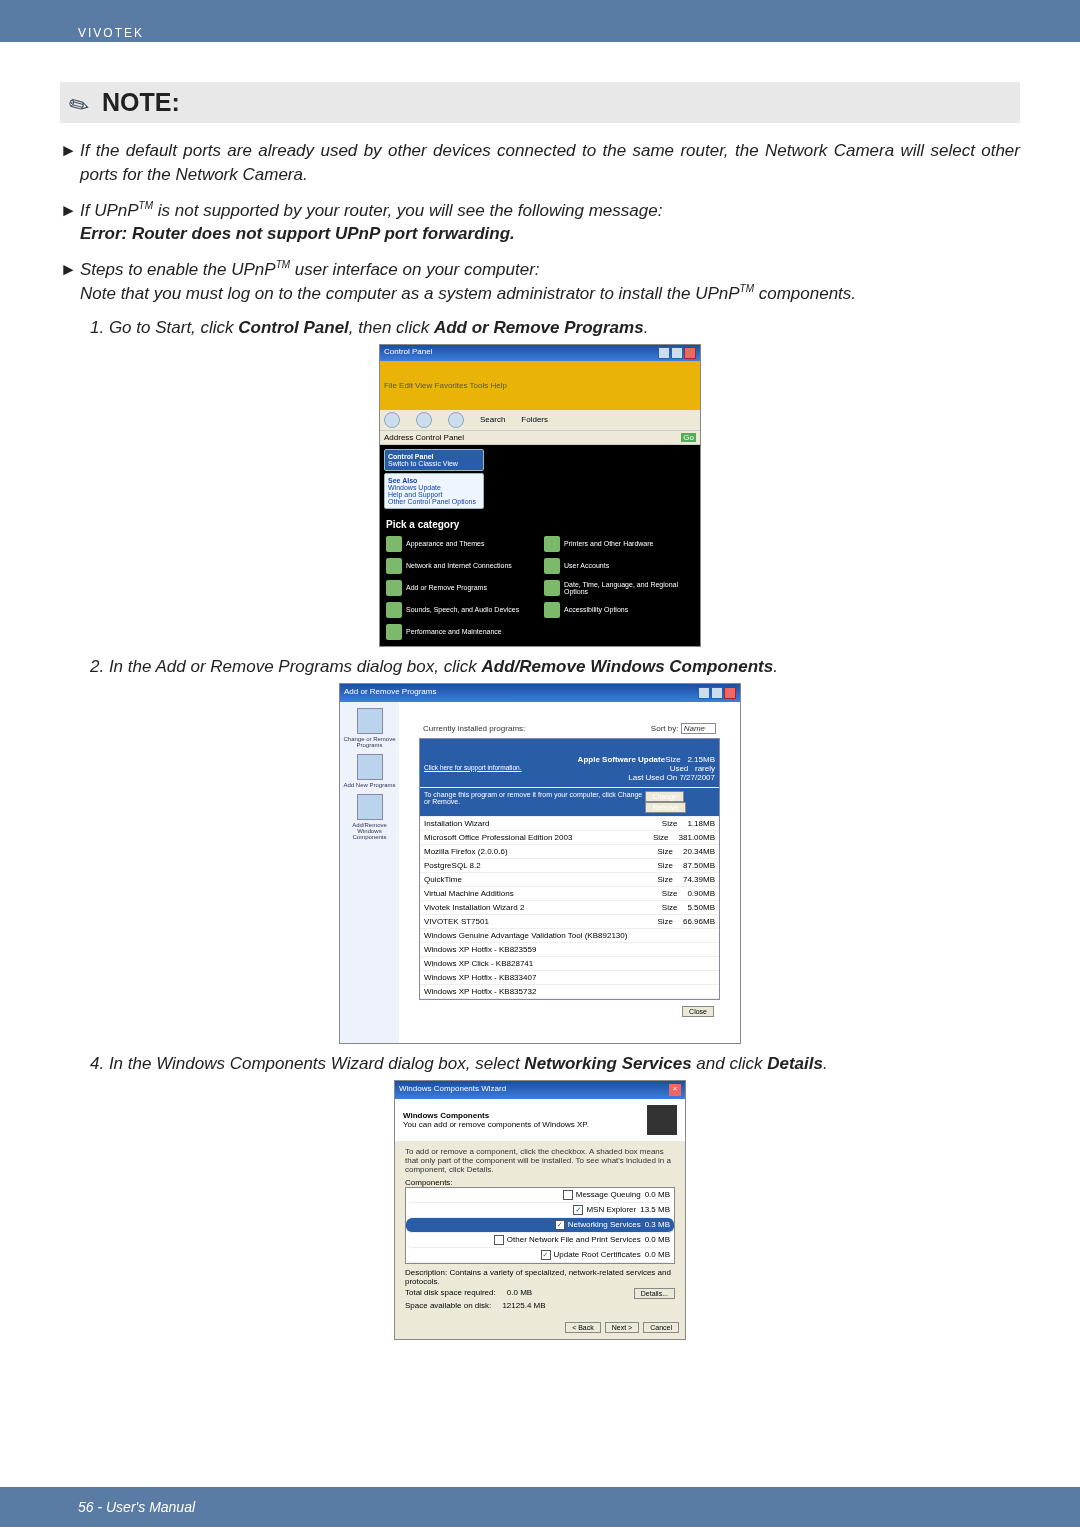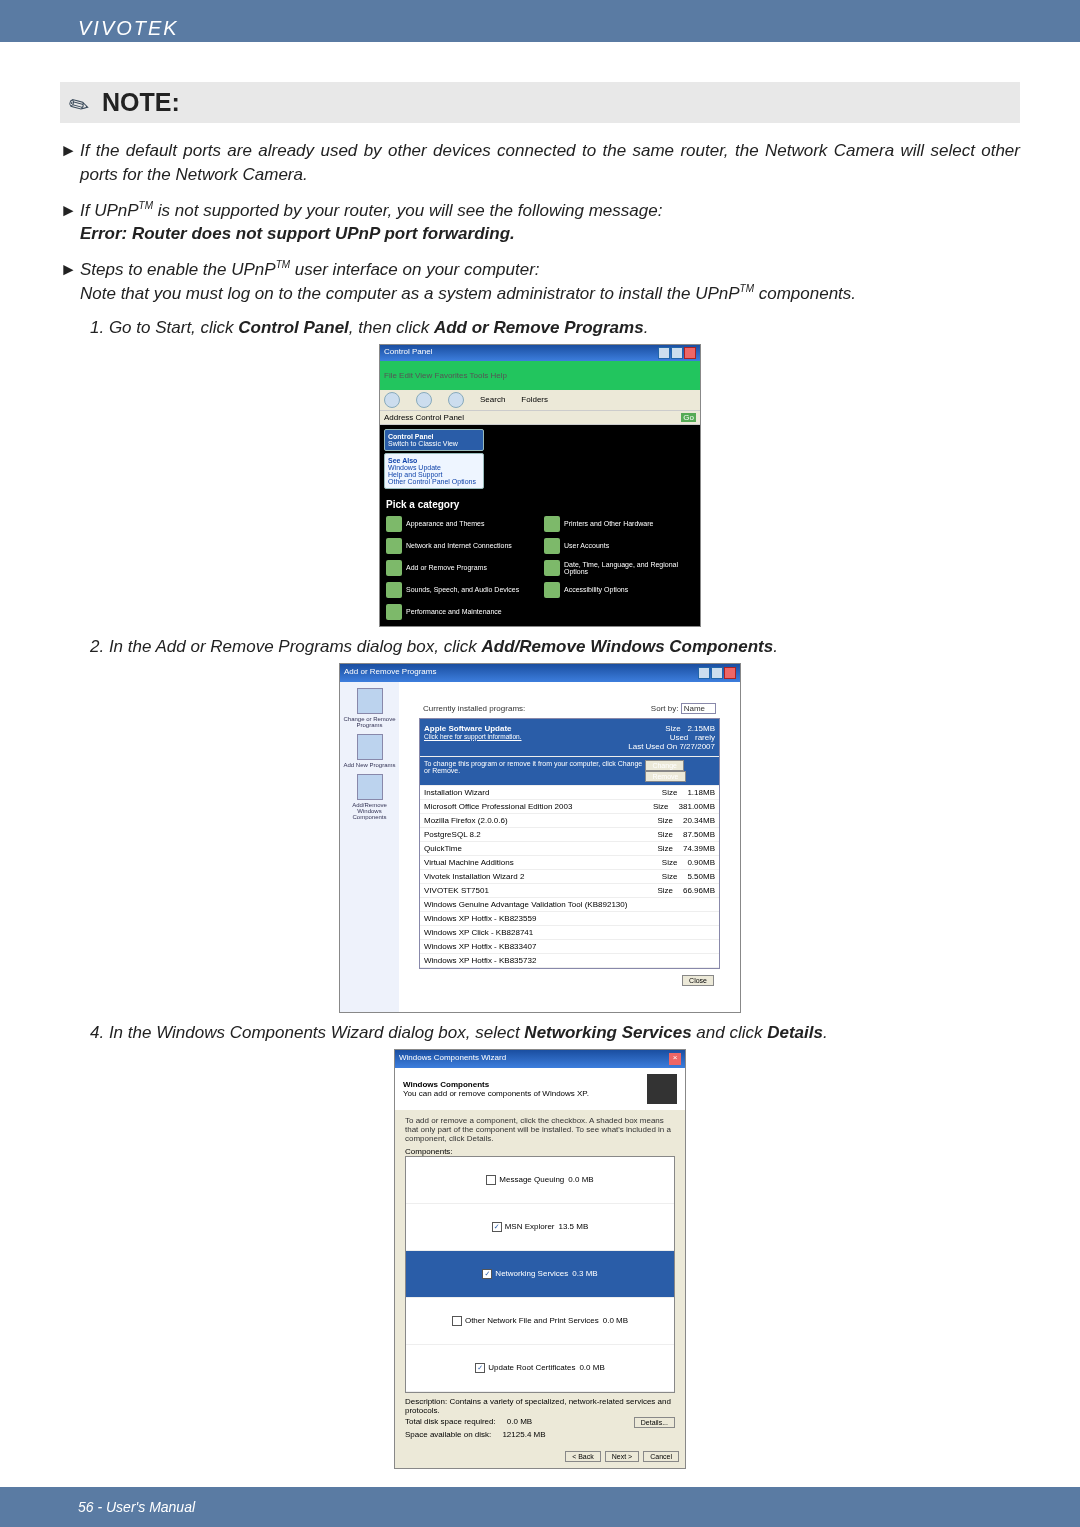--- a/index.html
+++ b/index.html
@@ -19,22 +19,21 @@
   }
   .header-bar {
     background: #5a7ba3;
     height: 40px;
     display: flex;
     align-items: flex-end;
     padding: 0 0 2px 78px;
   }
   .header-text {
     color: #fff;
-    font-size: 20px;
-    font-style: italic;
+    font-size: 12px;
     letter-spacing: 2px;
   }
   .content {
     padding: 40px 60px 0 60px;
   }
   .note-box {
     background: #e8e8e8;
     padding: 6px 8px;
     display: flex;
     align-items: center;
@@ -95,21 +94,21 @@
   .ss1-title {
     background: linear-gradient(#1a4ea0,#3d7edd);
     color: #fff;
     padding: 2px 4px;
     display: flex;
     justify-content: space-between;
   }
   .ss1-winbtns { display:flex; gap:1px; }
   .ss1-winbtn { width:10px; height:10px; background:#cde; border:1px solid #26a; }
   .ss1-winbtn.close { background:#e66; border-color:#a22;}
-  .ss1-menus { padding:10px 4px; color:#555; background:#22c55e;}
+  .ss1-menus { padding:20px 4px; color:#555; background:#eab308;}
   .ss1-toolbar { padding:2px 4px; background:#ece9d8; display:flex; gap:16px; align-items:center; border-bottom:1px solid #ccc;}
   .ss1-tb-btn{ width:14px; height:14px; border-radius:50%; background:#cde; border:1px solid #8ab;}
   .ss1-address { background:#ece9d8; padding:2px 4px; display:flex; justify-content:space-between; border-bottom:1px solid #ccc;}
   .ss1-go{ background:#5a5; color:#fff; padding:0 2px;}
   .ss1-body { display:flex; background:#000000; min-height:190px;flex-direction:column;}
   .ss1-side { width:100px; padding:4px; display:flex; flex-direction:column; gap:2px;}
   .ss1-side-card{ background:#eef5ff; border:1px solid #9bb; border-radius:2px; padding:3px; font-size:7px; color:#14a;}
   .ss1-side-card.dark{ background:#2a5da8; color:#fff;}
   .ss1-main { flex:1; padding:6px; color:#fff;}
   .ss1-main-title{ font-weight:bold; font-size:10px; margin-bottom:6px;}
@@ -125,21 +124,21 @@
     font-size: 8px;
     background:#fff;
   }
   .ss2-title { background: linear-gradient(#1a4ea0,#3d7edd); color:#fff; padding:3px 4px; display:flex; justify-content:space-between;}
   .ss2-body { display:flex;}
   .ss2-side { width:55px; background:#eef2fb; display:flex; flex-direction:column; align-items:center; padding:6px 2px; gap:6px;}
   .ss2-side-btn{ text-align:center; font-size:6px; color:#335;}
   .ss2-side-ico{ width:24px; height:24px; background:#bcd3ee; border:1px solid #88a; margin:0 auto 2px;}
   .ss2-main{ flex:1; padding:20px;}
   .ss2-top{ display:flex; justify-content:space-between; padding:2px 4px; color:#333;}
-  .ss2-sel{ border:1px solid #88a; padding:0 10px 0 2px; background:#fff;}
+  .ss2-sel{ border:1px solid #88a; padding:0 10px 0 2px; background:#fff;font-style:italic;}
   .ss2-list{ border:1px solid #88a; margin-top:3px; }
   .ss2-row{ display:flex; justify-content:space-between; padding:2px 4px; border-bottom:1px solid #eee;}
   .ss2-row.head{ background:#2a5da8; color:#fff; padding:5px 4px; display:block;}
   .ss2-row.head .subline{ font-size:6.5px; text-decoration:underline; }
   .ss2-row.head2{ background:#2a5da8; color:#fff; font-size:7px; padding:3px 4px; display:flex; justify-content:space-between;}
   .ss2-row-stats{ display:flex; gap:10px;}
   .ss2-btn{ display:inline-block; border:1px solid #888; background:#ece9d8; padding:1px 6px; font-size:7px;}
   .ss2-close-row{ padding:6px; text-align:right;}
 
   
@@ -150,21 +149,21 @@
     background:#ece9d8;
     font-size: 8px;
   }
   .ss3-title{ background: linear-gradient(#1a4ea0,#3d7edd); color:#fff; padding:3px 4px; display:flex; justify-content:space-between;}
   .ss3-close{ background:#e66; width:12px; height:12px; color:#fff; text-align:center;}
   .ss3-top{ background:#fff; padding:6px 8px; display:flex; justify-content:space-between; align-items:center;}
   .ss3-top-ico{ width:30px; height:30px; background:#333; }
   .ss3-inner{ padding:6px 10px;}
   .ss3-desc{ color:#333; margin-bottom:4px;}
   .ss3-complist{ border:1px solid #888; background:#fff;}
-  .ss3-crow{ display:flex; justify-content:center; padding:18px 4px; border-bottom:1px solid #eee; align-items:center; gap:4px;}
+  .ss3-crow{ display:flex; justify-content:flex-end; padding:2px 4px; border-bottom:1px solid #eee; align-items:center; gap:4px;border-radius:6px;}
   .ss3-crow.sel{ background:#2a5da8; color:#fff;}
   .ss3-crow .left { display:flex; gap:3px; align-items:center;}
   .chk{ width:8px; height:8px; border:1px solid #555; background:#fff; font-size:7px; line-height:7px; text-align:center; color:#2a5da8;}
   .ss3-stats{ margin-top:4px; display:flex; flex-direction:column; gap:2px;}
   .ss3-statrow{ display:flex; justify-content:space-between;}
   .ss3-btnrow{ padding:6px; text-align:right; display:flex; gap:4px; justify-content:flex-end;}
 
   .footer {
     position: absolute;
     bottom: 0;
@@ -320,21 +319,21 @@
           <div class="ss2-side-btn"><div class="ss2-side-ico"></div><span>Add New Programs</span></div>
           <div class="ss2-side-btn"><div class="ss2-side-ico"></div><span>Add/Remove Windows Components</span></div>
         </div>
         <div class="ss2-main">
           <div class="ss2-top">
             <span>Currently installed programs:</span>
             <span><span>Sort by:</span> <span class="ss2-sel">Name</span></span>
           </div>
           <div class="ss2-list">
             <div class="ss2-row head">
-              <div style="display:flex;justify-content:space-between;">
+              <div style="display:flex;justify-content:flex-end;margin-top:11px;">
                 <b>Apple Software Update</b>
                 <span><span>Size</span> &nbsp; <span>2.15MB</span></span>
               </div>
               <div style="display:flex;justify-content:space-between;">
                 <span class="subline">Click here for support information.</span>
                 <span><span>Used</span> &nbsp; <span>rarely</span></span>
               </div>
               <div style="display:flex;justify-content:flex-end;"><span>Last Used On</span> &nbsp; <span>7/27/2007</span></div>
             </div>
             <div class="ss2-row head2">

